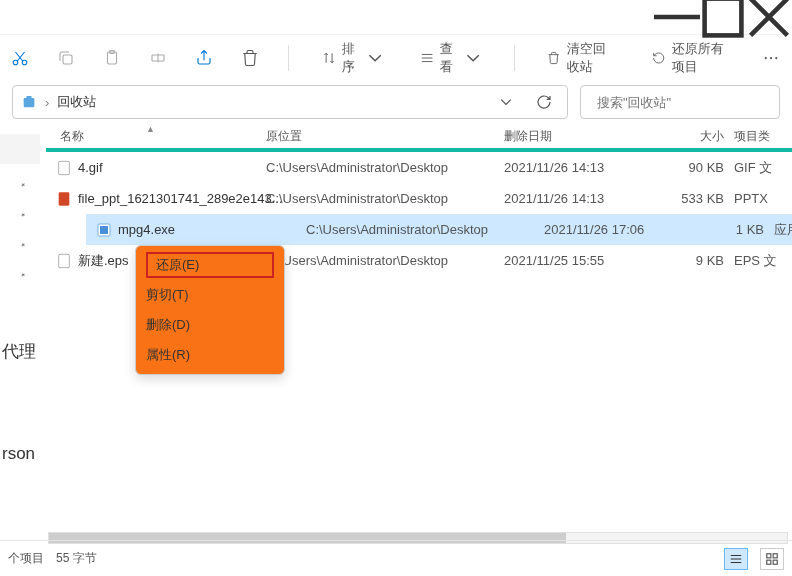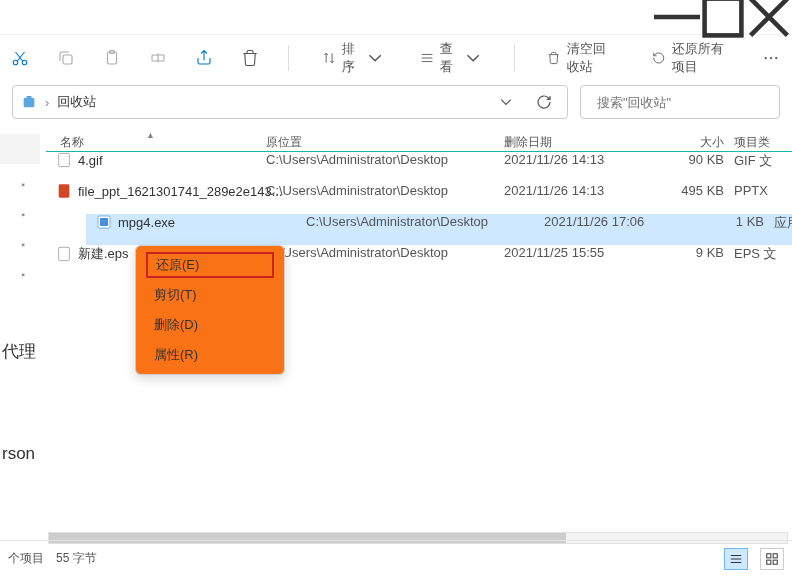--- a/index.html
+++ b/index.html
@@ -25,39 +25,39 @@
 .search input { border: none; outline: none; flex: 1; font-size: 13px; color: #888; background: transparent; }
 
 .main { position: absolute; left: 0; right: 0; top: 124px; bottom: 30px; display: flex; }
 .sidebar { width: 46px; background: #fff; padding-top: 10px; }
 .sideblank { height: 30px; background: #f4f4f4; margin: 0 6px 6px 0; border-radius: 2px; }
 .pin { width: 46px; height: 30px; display: flex; align-items: center; justify-content: center; color: #777; }
 .pin svg { width: 12px; height: 12px; }
 .sidetext { position: absolute; left: 2px; font-size: 17px; color: #333; }
 
 .content { flex: 1; overflow: hidden; }
-.headers { height: 28px; display: flex; align-items: flex-end; color: #555; font-size: 12px; border-bottom: 1px solid #14b8a6; }
+.headers { height: 28px; display: flex; align-items: center; color: #555; font-size: 12px; border-bottom: 4px solid #14b8a6; }
 .col-name { width: 220px; padding-left: 14px; position: relative; }
 .col-name .sort { position: absolute; left: 100px; top: -4px; font-size: 9px; color: #888; }
 .col-loc { width: 238px; }
 .col-date { width: 162px; }
 .col-size { width: 68px; text-align: right; padding-right: 10px; }
 .col-type { flex: 1; }
 
-.row { height: 31px; display: flex; align-items: flex-start; color: #333; font-size: 13px; }
+.row { height: 31px; display: flex; align-items: center; color: #333; font-size: 13px; }
 .row.selected { background: #cde8ff; margin-left: 40px; }
 .row .c-name { width: 220px; padding-left: 10px; display: flex; align-items: center; gap: 6px; }
 .row .fi { width: 16px; height: 16px; flex-shrink: 0; }
 .row .c-loc { width: 238px; color: #555; white-space: nowrap; overflow: hidden; }
 .row .c-date { width: 162px; color: #555; }
 .row .c-size { width: 68px; text-align: right; padding-right: 10px; color: #555; }
 .row .c-type { flex: 1; color: #555; white-space: nowrap; overflow: hidden; }
 
 .ctxmenu { position: absolute; left: 135px; top: 245px; width: 150px; background: #f97316; border: 1px solid #ccc; border-radius: 6px; box-shadow: 0 4px 12px rgba(0,0,0,0.15); padding: 4px 0; z-index: 10; }
-.ctxitem { height: 30px; display: flex; align-items: center; padding: 0 18px; font-size: 13px; color: #333; }
+.ctxitem { height: 30px; display: flex; align-items: center; padding: 0 10px; font-size: 13px; color: #333; }
 .ctxitem.hl { border: 2px solid #c22; margin: 2px 10px; padding: 0 8px; height: 26px; }
 
 .statusbar { position: absolute; left: 0; right: 0; bottom: 0; height: 36px; display: flex; align-items: center; padding: 0 8px; font-size: 12px; color: #555; border-top: 1px solid #e5e5e5; gap: 12px; }
 .statusbar .sp { flex: 1; }
 .viewbtn { width: 24px; height: 22px; border: 1px solid #ccc; display: flex; align-items: center; justify-content: center; }
 .viewbtn.active { background: #cde8ff; border-color: #6bb8f5; }
 
 .scrollbar-h { position: absolute; left: 48px; right: 4px; bottom: 32px; height: 12px; background: #f4f4f4; border: 1px solid #e0e0e0; }
 .scrollbar-h .thumb { position: absolute; left: 0; top: 0; bottom: 0; width: 70%; background: #cdcdcd; }
 </style>
@@ -239,21 +239,21 @@
 
     <div class="row">
       <div class="c-name">
           <svg class="fi" viewBox="0 0 24 24">
             <rect x="4" y="2" width="16" height="20" rx="2" fill="#d24726"></rect>
           </svg>
           <span>file_ppt_1621301741_289e2e143...</span>
         </div>
       <div class="c-loc">C:\Users\Administrator\Desktop</div>
       <div class="c-date">2021/11/26 14:13</div>
-      <div class="c-size">495 KB</div>
+      <div class="c-size">533 KB</div>
       <div class="c-type">PPTX</div>
     </div>
 
     <div class="row selected">
       <div class="c-name">
           <svg class="fi" viewBox="0 0 24 24">
             <rect x="3" y="3" width="18" height="18" rx="2" fill="#fff" stroke="#4a90d9"></rect>
             <rect x="6" y="6" width="12" height="12" fill="#4a90d9"></rect>
           </svg>
           <span>mpg4.exe</span>

